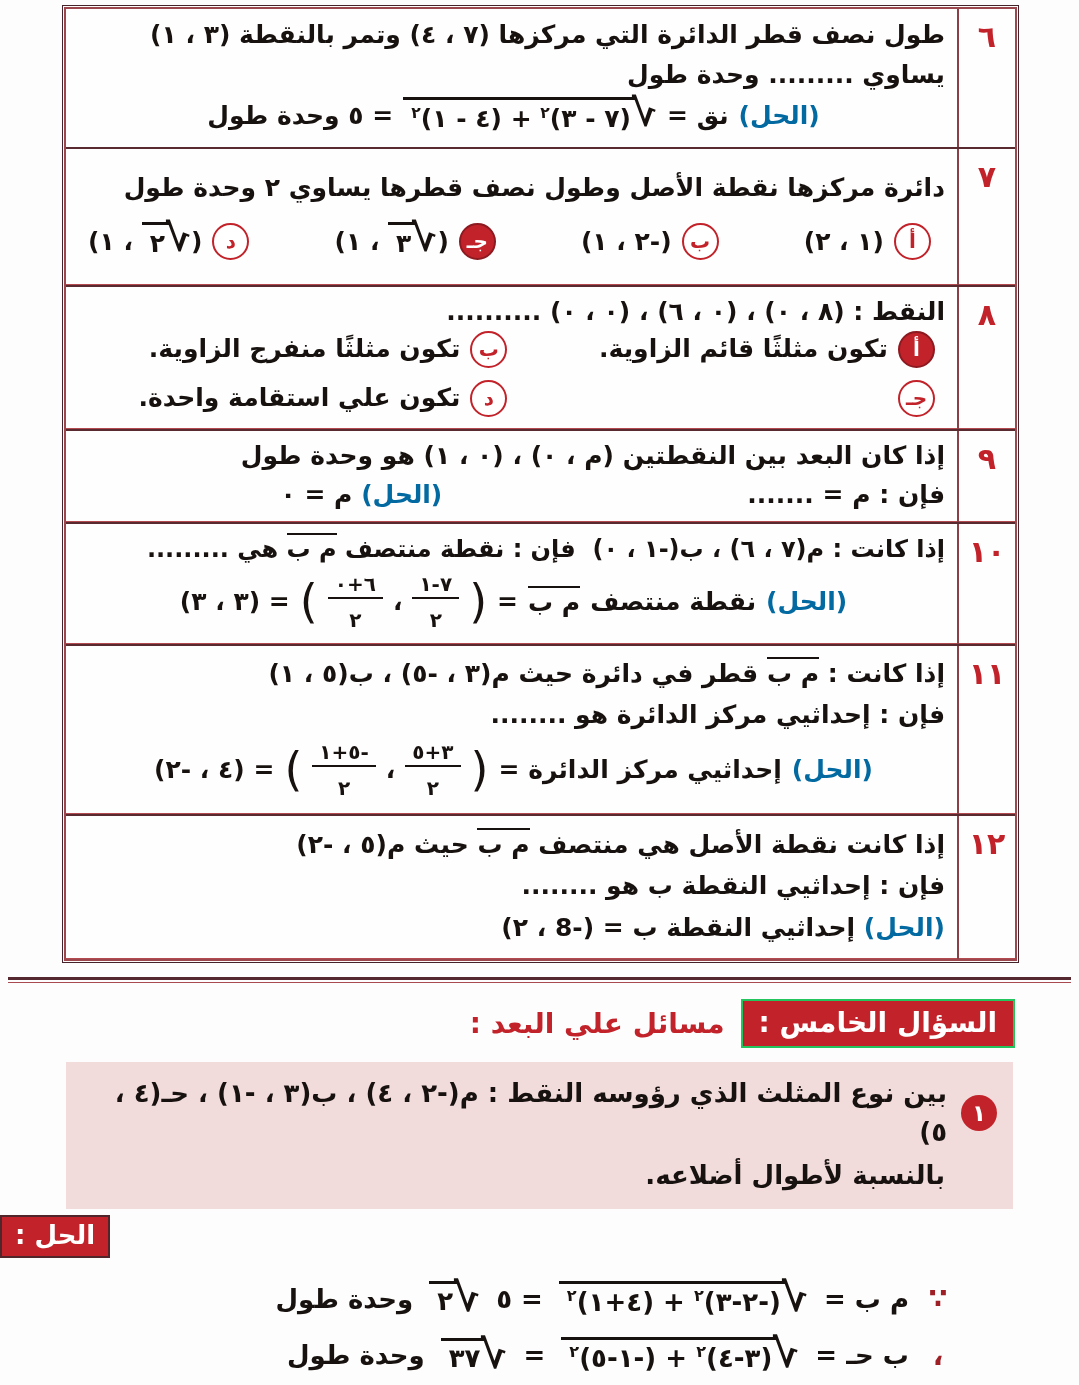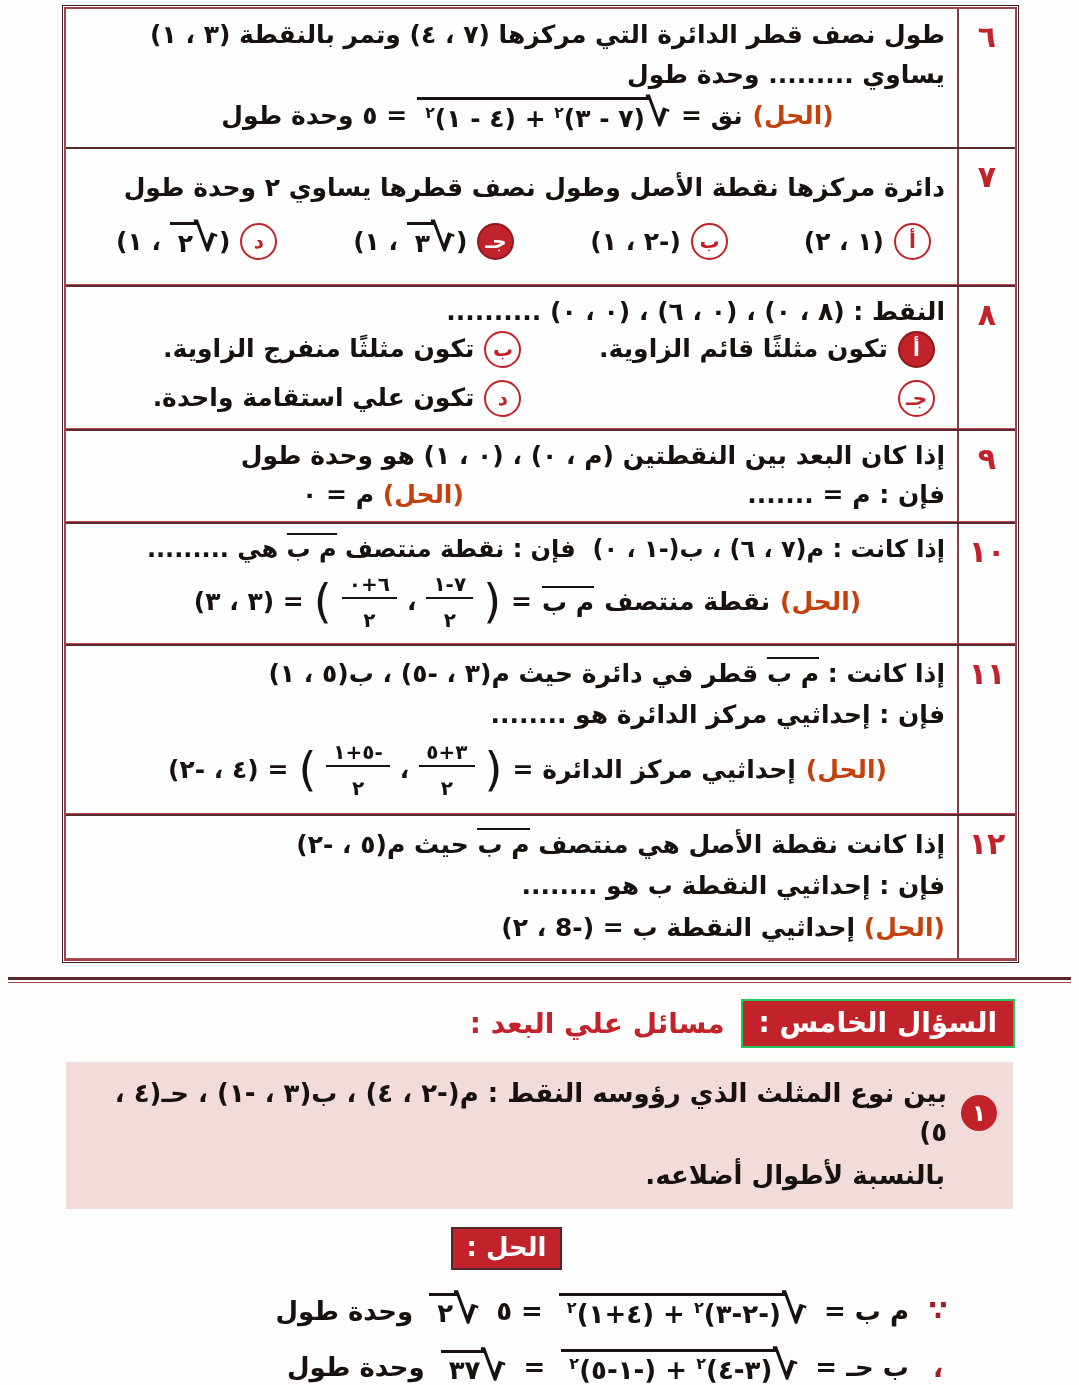--- a/index.html
+++ b/index.html
@@ -18,25 +18,25 @@
     background:#fffefe;
   }
   .qrow{display:flex;align-items:stretch;}
   .qrow + .qrow{border-top:2px solid #5a2a31;box-shadow:0 -1px 0 #b24a50 inset;}
   .qnum{
     flex:none;width:56px;color:#c2232a;font-size:30px;text-align:center;
     padding-top:10px;border-left:2px solid #8c3e45;
   }
   .qbody{
     flex:1;display:flex;flex-direction:column;justify-content:space-evenly;
-    padding:6px 12px 8px 16px;font-size:25px;line-height:1.35;margin-left:28px;
+    padding:6px 12px 8px 16px;font-size:25px;line-height:1.35;
   }
   .r{text-align:right;margin:2px 0;}
   .c{text-align:center;}
-  .red{color:#c2410c;text-align:center;}
+  .red{color:#0369a1;text-align:center;}
   .dots{letter-spacing:1px;}
   
   .eq{display:flex;align-items:center;gap:10px;margin:2px 0;}
   .eq.c{justify-content:center;}
   
   .seg{display:inline-block;border-top:2.5px solid #17120f;padding-top:1px;line-height:1.1;}
   
   .rad{display:inline-flex;align-items:flex-start;}
   .rs{display:inline-block;transform:scaleX(-1);font-size:1.5em;line-height:.8;position:relative;top:1px;margin-left:-4px;}
   .rb{display:inline-block;border-top:3px solid #17120f;padding:2px 5px 0 8px;white-space:nowrap;}
@@ -60,21 +60,21 @@
   
   .sec{display:flex;align-items:center;gap:16px;margin:16px 64px 0 0;}
   .secbox{background:#c2232a;border:2px solid #22c55e;color:#fff;padding:5px 16px 7px;font-size:28px;}
   .secrest{color:#c2232a;font-size:28px;}
   
   .pink{background:#f2dbdb;margin:14px 66px 0 66px;padding:12px 16px 14px;font-size:26px;line-height:1.5;}
   .p1l1{display:flex;align-items:center;gap:14px;}
   .ncirc{flex:none;width:36px;height:36px;background:#c2232a;border-radius:50%;color:#fff;display:inline-flex;align-items:center;justify-content:center;font-size:23px;}
   .p1l2{padding-right:52px;margin-top:4px;}
   
-  .sollabelwrap{text-align:center;margin:18px 66px 0 0;}
+  .sollabelwrap{text-align:left;margin:6px 66px 0 0;}
   .sollabel{display:inline-block;background:#c2232a;border:2px solid #50262b;color:#fff;padding:3px 13px 6px;font-size:26px;}
   .work{padding:2px 128px 0 0;font-size:26px;}
   .wline{display:flex;align-items:center;gap:16px;margin-top:21px;}
   .marker{color:#9e1f26;font-size:28px;min-width:26px;text-align:center;}
 </style>
 </head>
 <body>
 
 <div class="page">
 

